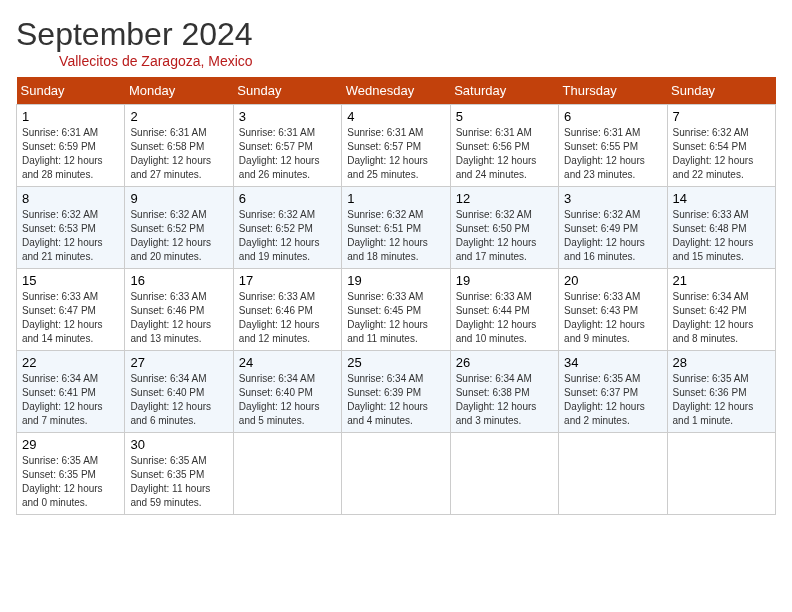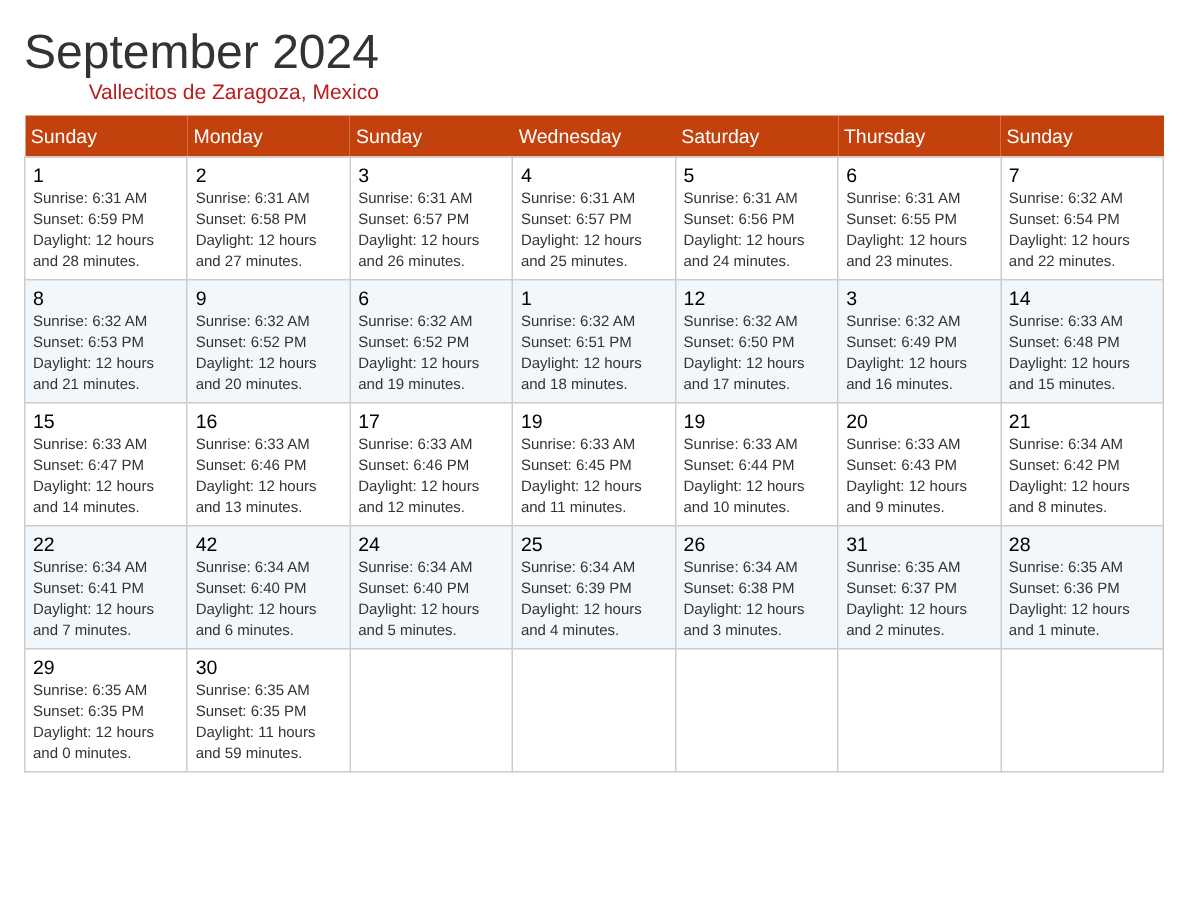--- a/index.html
+++ b/index.html
@@ -263,21 +263,21 @@
       </tr>
       <tr>
         <td>
           <span class="day-num">22</span>
           <div class="day-info" style="white-space: pre-line;">Sunrise: 6:34 AM
 Sunset: 6:41 PM
 Daylight: 12 hours
 and 7 minutes.</div>
         </td>
         <td>
-          <span class="day-num">42</span>
+          <span class="day-num">27</span>
           <div class="day-info" style="white-space: pre-line;">Sunrise: 6:34 AM
 Sunset: 6:40 PM
 Daylight: 12 hours
 and 6 minutes.</div>
         </td>
         <td>
           <span class="day-num">24</span>
           <div class="day-info" style="white-space: pre-line;">Sunrise: 6:34 AM
 Sunset: 6:40 PM
 Daylight: 12 hours
@@ -291,21 +291,21 @@
 and 4 minutes.</div>
         </td>
         <td>
           <span class="day-num">26</span>
           <div class="day-info" style="white-space: pre-line;">Sunrise: 6:34 AM
 Sunset: 6:38 PM
 Daylight: 12 hours
 and 3 minutes.</div>
         </td>
         <td>
-          <span class="day-num">31</span>
+          <span class="day-num">34</span>
           <div class="day-info" style="white-space: pre-line;">Sunrise: 6:35 AM
 Sunset: 6:37 PM
 Daylight: 12 hours
 and 2 minutes.</div>
         </td>
         <td>
           <span class="day-num">28</span>
           <div class="day-info" style="white-space: pre-line;">Sunrise: 6:35 AM
 Sunset: 6:36 PM
 Daylight: 12 hours

